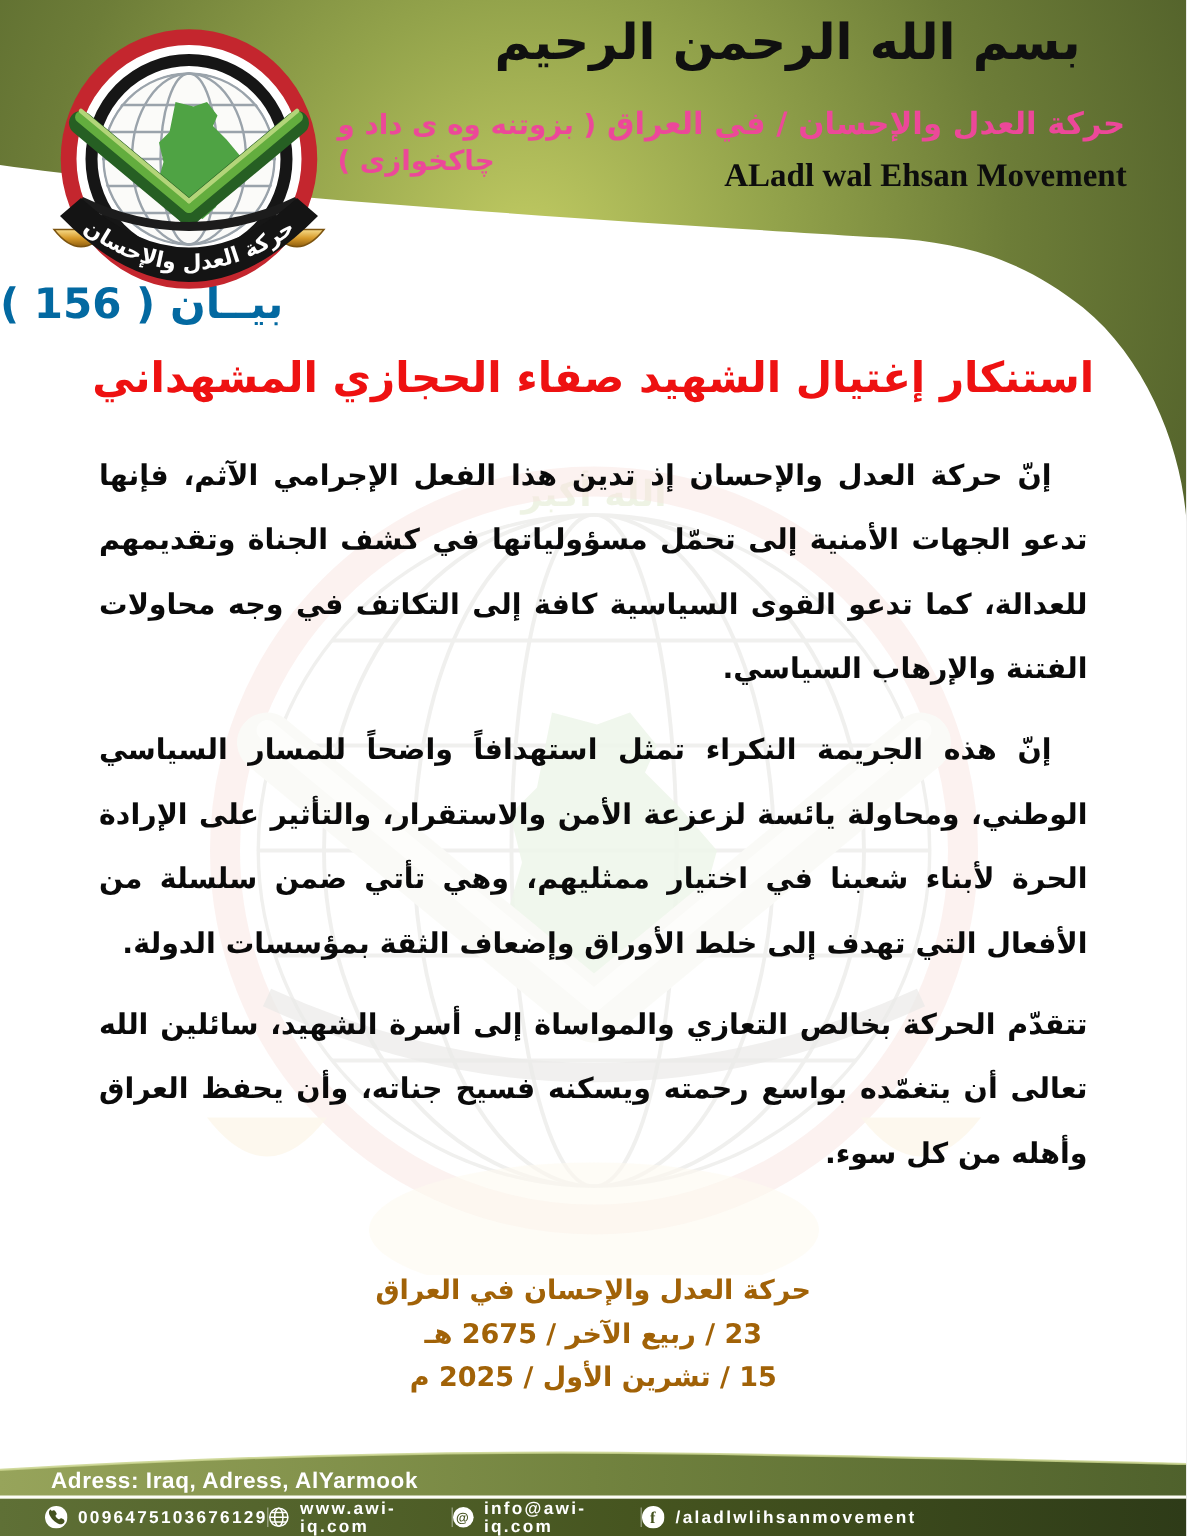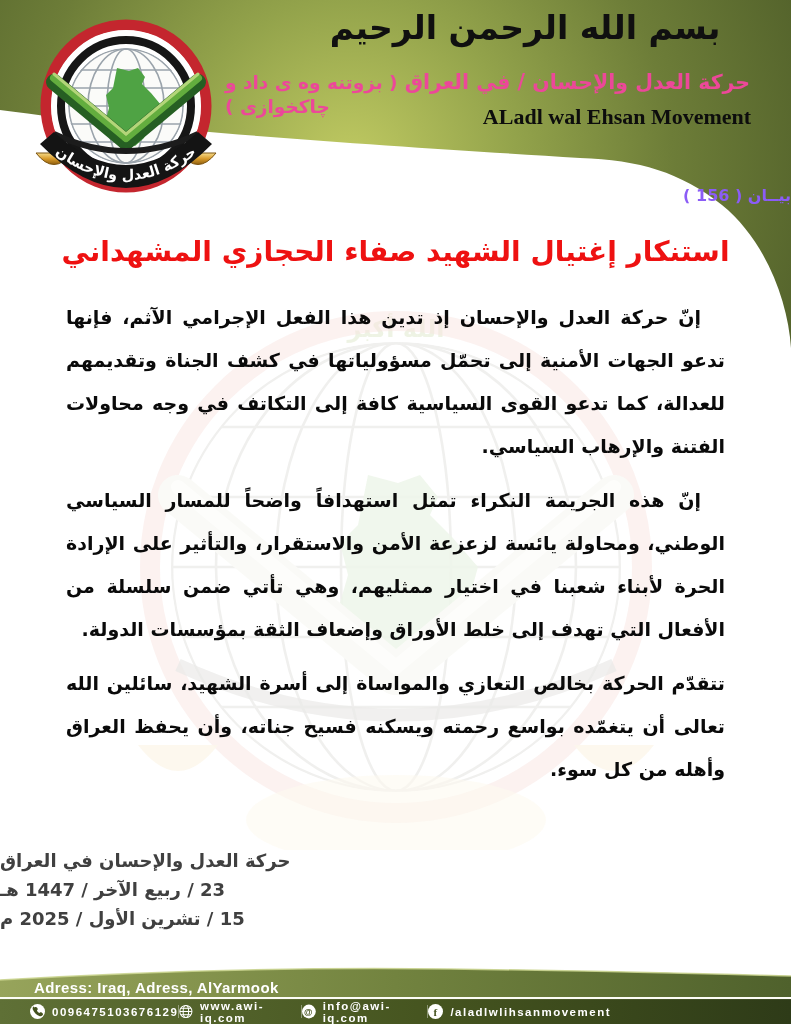--- a/index.html
+++ b/index.html
@@ -12,30 +12,30 @@
   .bismillah{left:250px;top:8px;width:550px;text-align:center;z-index:2;
              font-size:33px;font-weight:bold;color:#101010;direction:rtl;}
   .org-ar{left:225px;top:70px;width:555px;text-align:left;z-index:2;direction:rtl;
           font-size:20.5px;font-weight:bold;color:#ec4899;}
   .org-ku{font-size:18.5px;}
   .org-en{left:437px;top:104px;width:360px;text-align:center;z-index:2;
           font-family:"Liberation Serif",serif;font-size:22px;font-weight:bold;color:#0d0d0d;}
   
   .watermark{left:118px;top:305px;z-index:0;opacity:0.14;}
   
-  .title{left:0;top:186px;width:100%;text-align:right;z-index:2;direction:rtl;
-         font-size:16px;font-weight:bold;color:#8b5cf6;}
+  .title{left:0;top:186px;width:100%;text-align:left;z-index:2;direction:rtl;
+         font-size:28px;font-weight:bold;color:#0369a1;}
   .subtitle{left:0;top:235px;width:100%;text-align:center;z-index:2;direction:rtl;
             font-size:28px;font-weight:bold;color:#ee1111;}
   .body-text{left:66px;top:296px;width:659px;z-index:2;direction:rtl;
              text-align:justify;color:#0a0a0a;}
   .body-text p{margin:0 0 11px 0;font-size:19px;line-height:43px;font-weight:bold;}
   .body-text p.indent{text-indent:24px;}
-  .signature{left:0;top:846px;width:100%;text-align:left;z-index:2;direction:rtl;
-             font-size:18px;line-height:29px;font-weight:bold;color:#404040;}
+  .signature{left:0;top:846px;width:100%;text-align:center;z-index:2;direction:rtl;
+             font-size:18px;line-height:29px;font-weight:bold;color:#a16207;}
   
   .footer{left:0;bottom:0;width:791px;height:58px;z-index:4;}
   .footer-addr{left:0;bottom:26px;width:791px;height:21px;display:flex;
                justify-content:space-between;align-items:center;padding:0 34px;
                box-sizing:border-box;z-index:5;}
   .addr-en{color:#ffffff;font-family:"Liberation Sans",sans-serif;
            font-size:15px;font-weight:bold;letter-spacing:.4px;}
   .addr-ar{color:#ffffff;direction:rtl;font-size:14px;font-weight:bold;}
   .footer-contact{left:0;bottom:1px;width:641px;height:23px;display:flex;
                   justify-content:space-between;align-items:center;padding:0 30px;
@@ -157,21 +157,21 @@
   <div class="abs subtitle">استنكار إغتيال الشهيد صفاء الحجازي المشهداني</div>
 
   <div class="abs body-text">
     <p class="indent">إنّ حركة العدل والإحسان إذ تدين هذا الفعل الإجرامي الآثم، فإنها تدعو الجهات الأمنية إلى تحمّل مسؤولياتها في كشف الجناة وتقديمهم للعدالة، كما تدعو القوى السياسية كافة إلى التكاتف في وجه محاولات الفتنة والإرهاب السياسي.</p>
     <p class="indent">إنّ هذه الجريمة النكراء تمثل استهدافاً واضحاً للمسار السياسي الوطني، ومحاولة يائسة لزعزعة الأمن والاستقرار، والتأثير على الإرادة الحرة لأبناء شعبنا في اختيار ممثليهم، وهي تأتي ضمن سلسلة من الأفعال التي تهدف إلى خلط الأوراق وإضعاف الثقة بمؤسسات الدولة.</p>
     <p>تتقدّم الحركة بخالص التعازي والمواساة إلى أسرة الشهيد، سائلين الله تعالى أن يتغمّده بواسع رحمته ويسكنه فسيح جناته، وأن يحفظ العراق وأهله من كل سوء.</p>
   </div>
 
   <div class="abs signature">
     <div>حركة العدل والإحسان في العراق</div>
-    <div>23 / ربيع الآخر / 1447 هـ</div>
+    <div>23 / ربيع الآخر / 2675 هـ</div>
     <div>15 / تشرين الأول / 2025 م</div>
   </div>
 
   <svg class="abs footer" width="791" height="58" viewBox="0 0 791 58">
     <defs>
       <linearGradient id="gAddr" x1="0" y1="0" x2="1" y2="0">
         <stop offset="0" stop-color="#97a45b"></stop>
         <stop offset="0.5" stop-color="#72833f"></stop>
         <stop offset="1" stop-color="#4f612c"></stop>
       </linearGradient>

